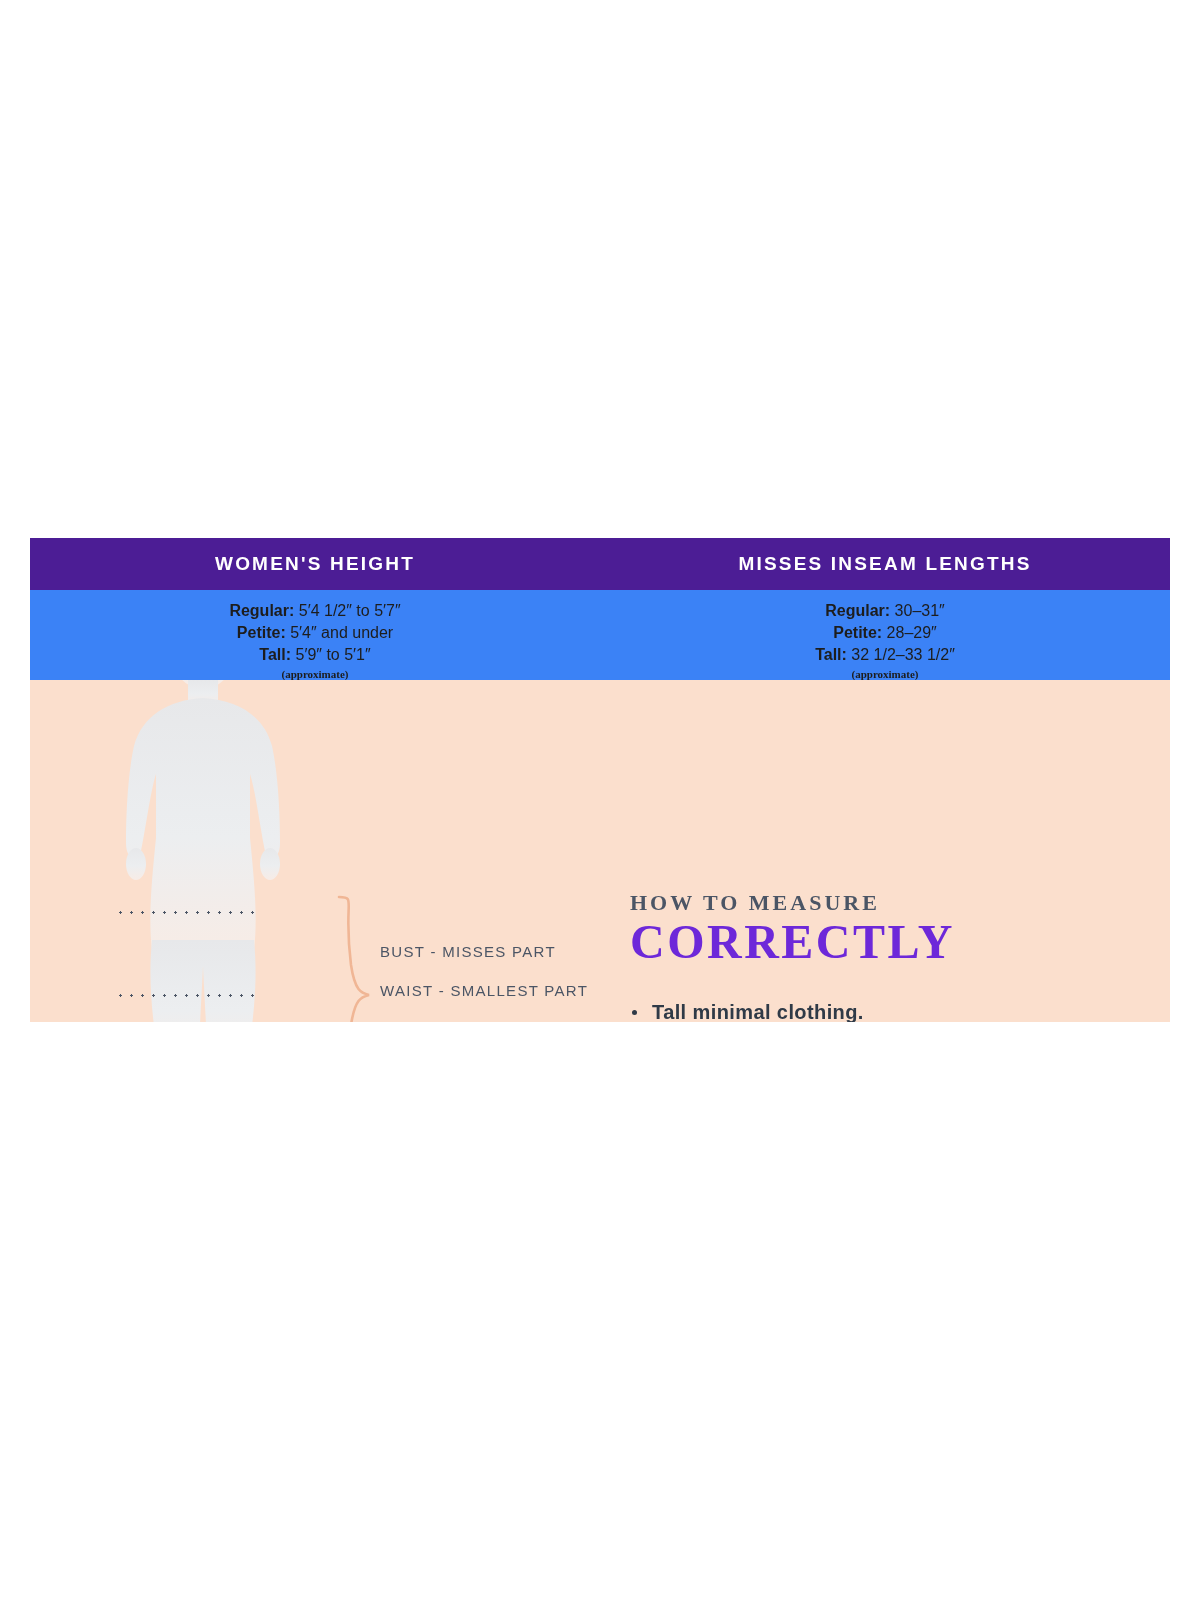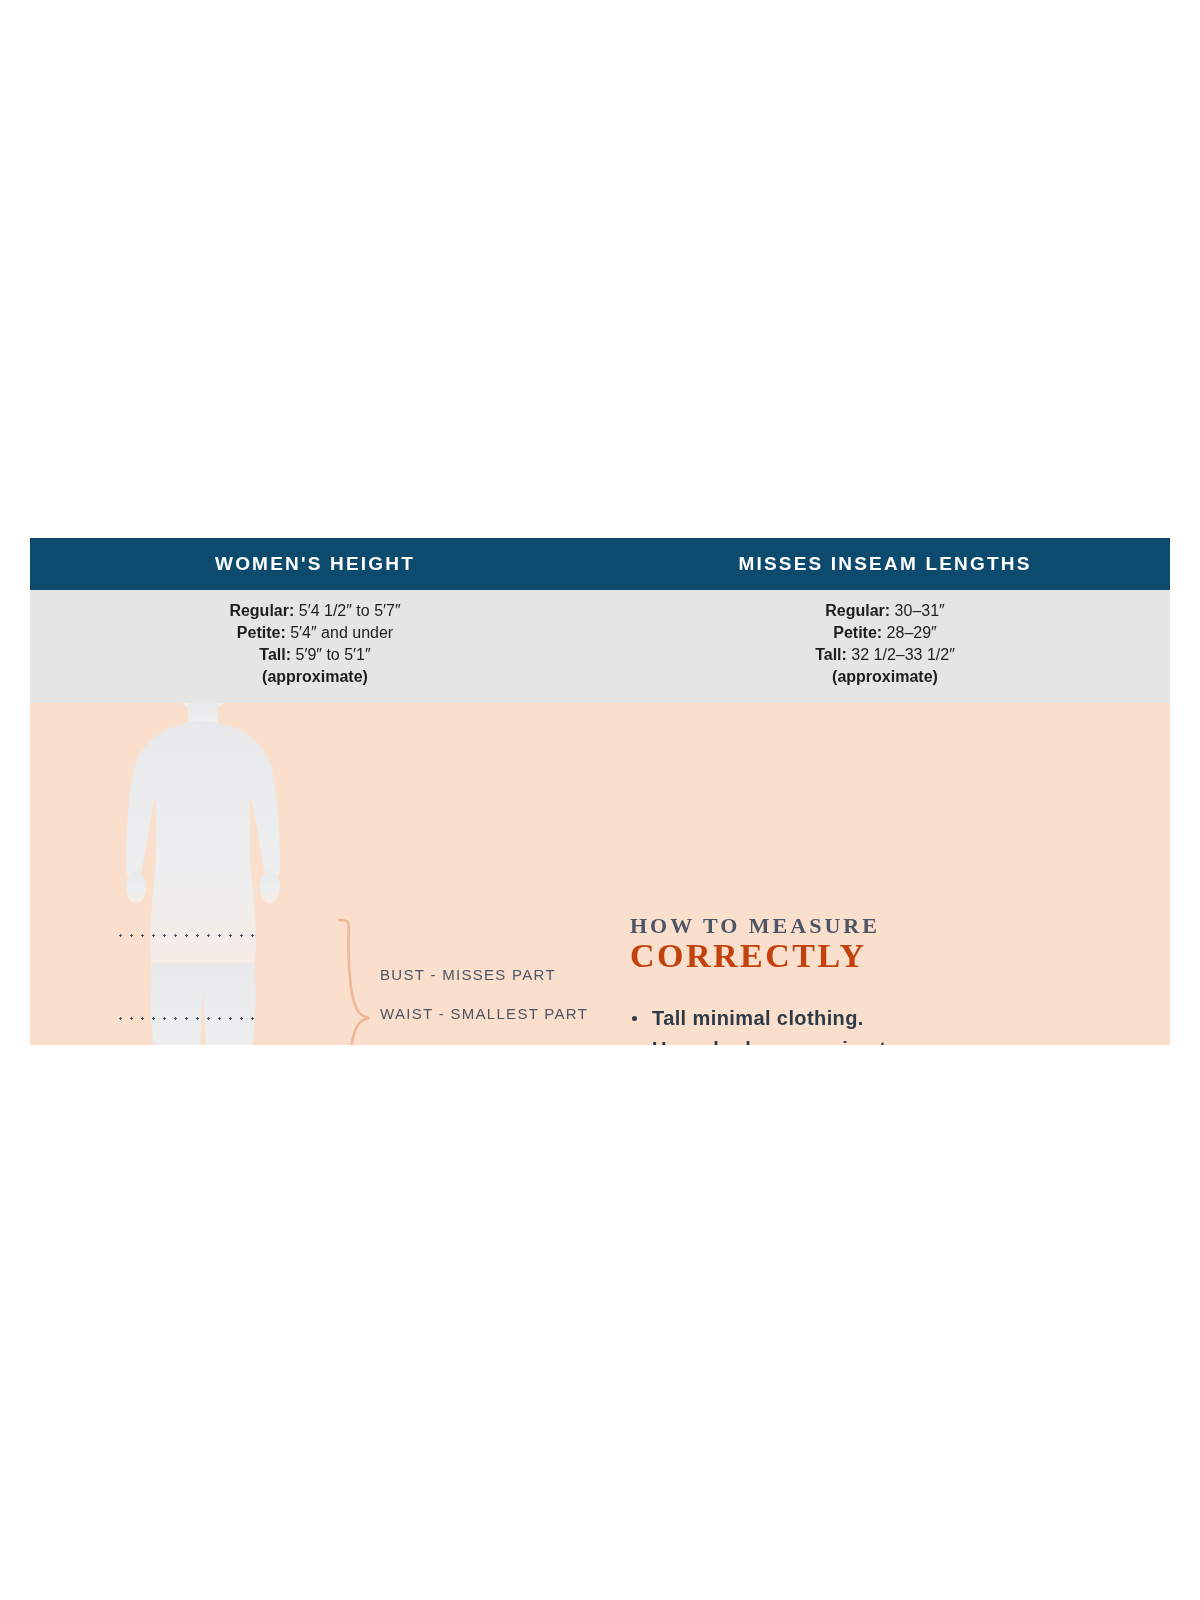--- a/index.html
+++ b/index.html
@@ -20,38 +20,38 @@
     left: 30px;
     top: 538px;
     width: 1140px;
     height: 484px;
   }
 
   
   .header-bar {
     display: flex;
     height: 52px;
-    background: #0c4a6e;
+    background: #4c1d95;
   }
   .header-cell {
     flex: 1;
     display: flex;
     align-items: center;
     justify-content: center;
     color: #ffffff;
     font-size: 19px;
     font-weight: bold;
     letter-spacing: 2.2px;
   }
 
   
   .info-row {
     display: flex;
-    background: #e5e5e5;
-    height: 113px;
+    background: #3b82f6;
+    height: 90px;
     border-bottom: 0;
   }
   .info-cell {
     flex: 1;
     display: flex;
     flex-direction: column;
     align-items: center;
     justify-content: flex-start;
     padding-top: 10px;
     box-sizing: border-box;
@@ -59,24 +59,25 @@
   .info-line {
     font-size: 16px;
     color: #1d1d1d;
     line-height: 22px;
     white-space: nowrap;
   }
   .info-line b {
     font-weight: bold;
   }
   .info-approx {
-    font-size: 16px;
+    font-size: 11px;
     color: #1d1d1d;
     margin-top: 2px;
     font-weight: bold;
+    font-family: Liberation Serif, serif;
   }
 
   
   .peach {
     position: relative;
     background: #fbdfcd;
     height: 342px;
     overflow: hidden;
   }
 
@@ -133,23 +134,23 @@
     font-weight: bold;
   }
   .howto-small {
     font-family: "Liberation Serif", serif;
     font-size: 22px;
     letter-spacing: 3px;
     color: #4b5565;
   }
   .howto-big {
     font-family: "Liberation Serif", serif;
-    font-size: 34px;
+    font-size: 48px;
     letter-spacing: 2.5px;
-    color: #c2410c;
+    color: #6d28d9;
     margin-top: -2px;
   }
   .howto-list {
     list-style: none;
     margin: 28px 0 0 0;
     padding: 0;
   }
   .howto-list li {
     position: relative;
     padding-left: 22px;

